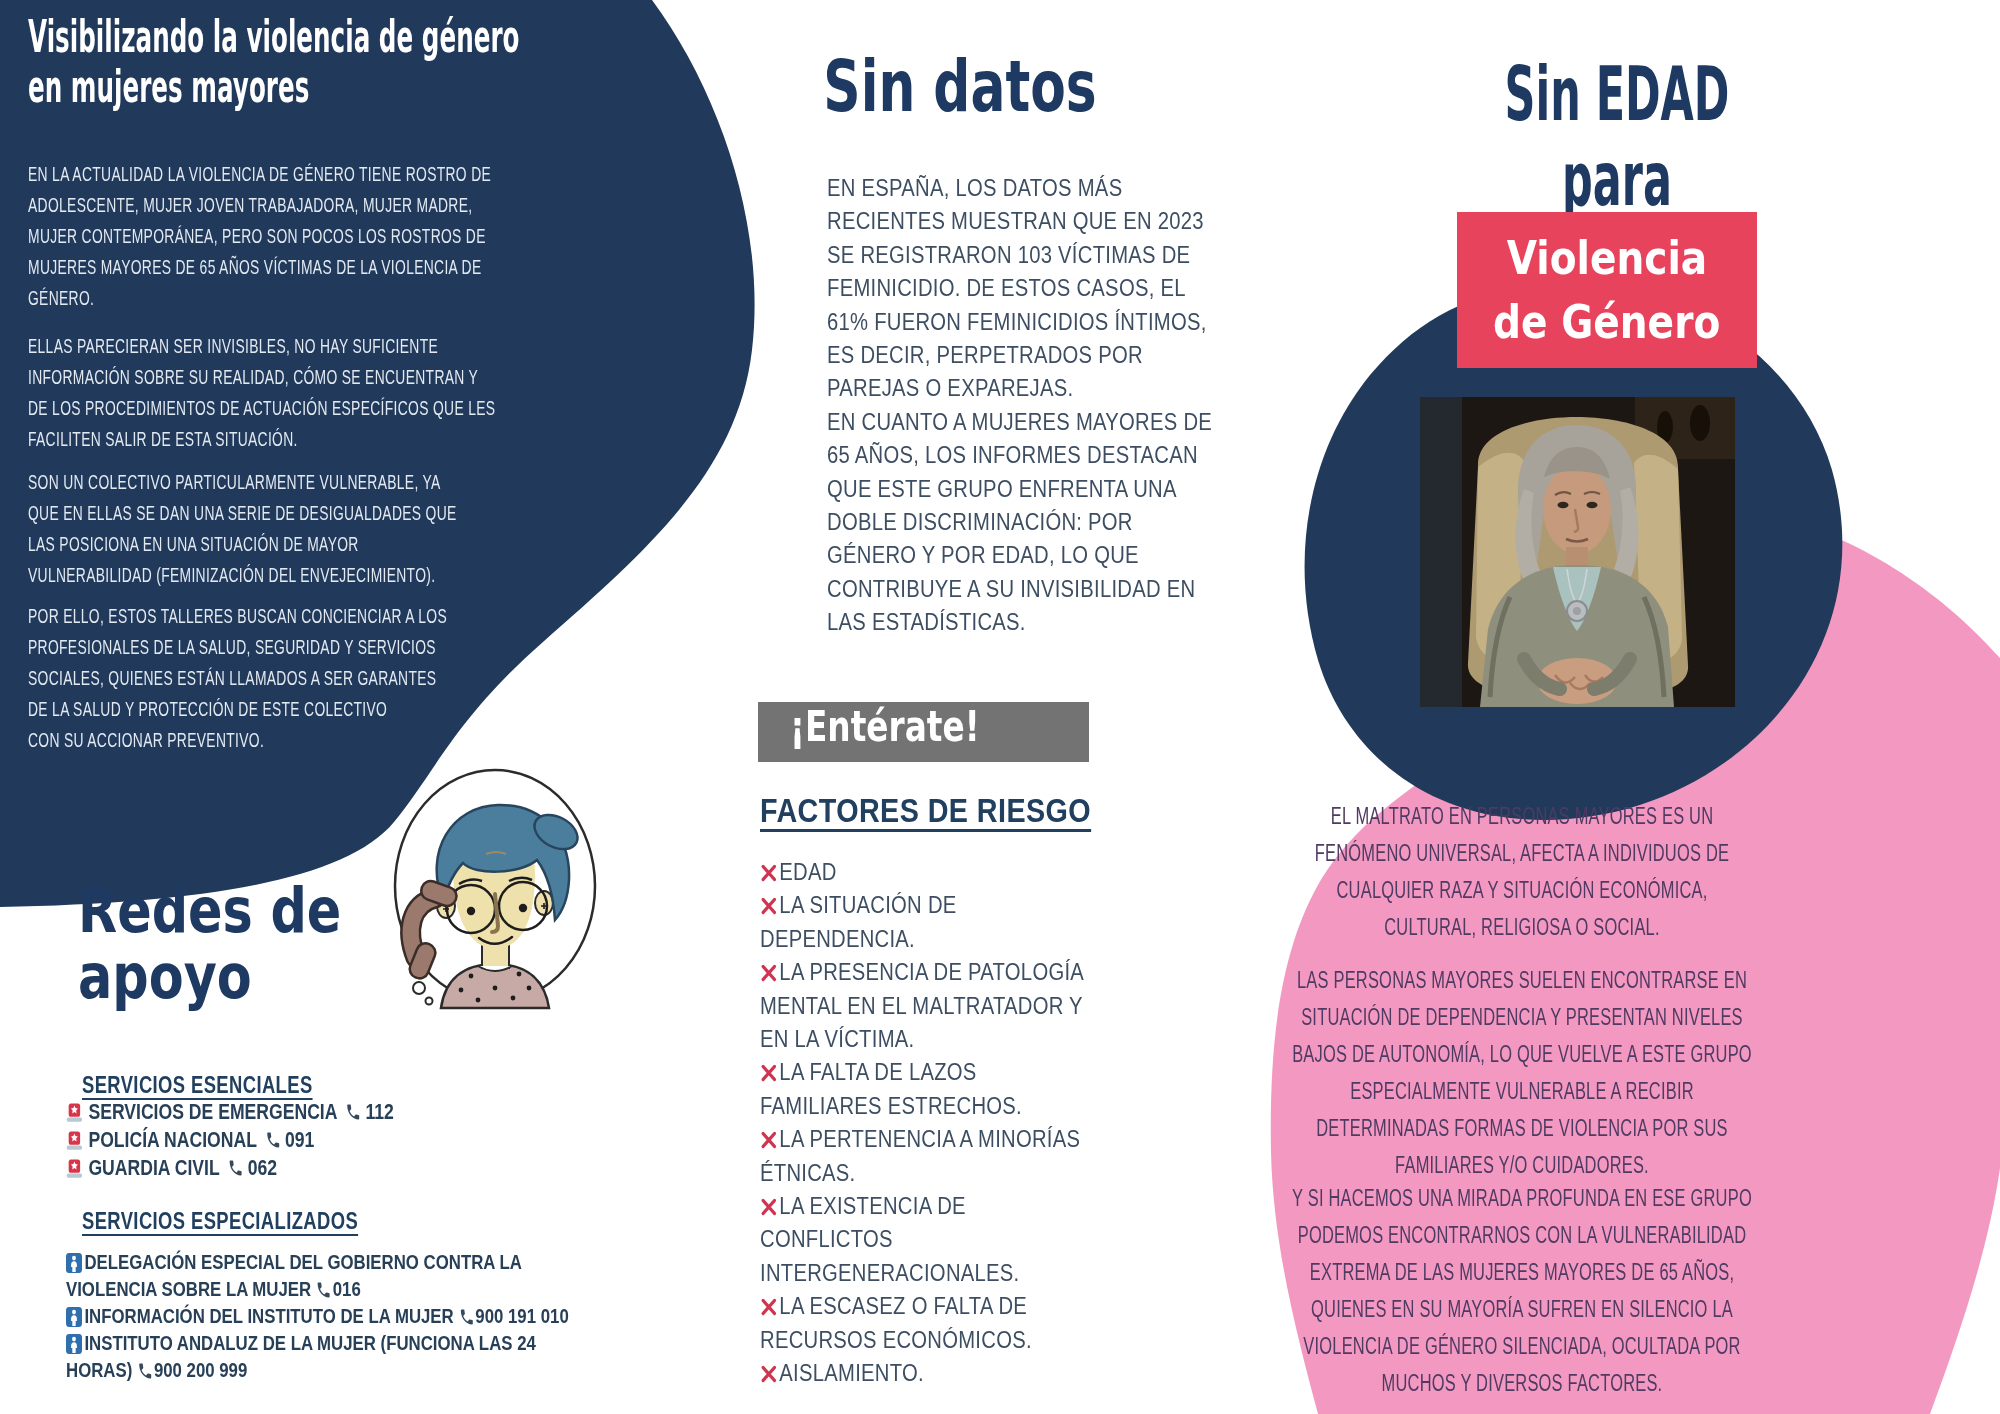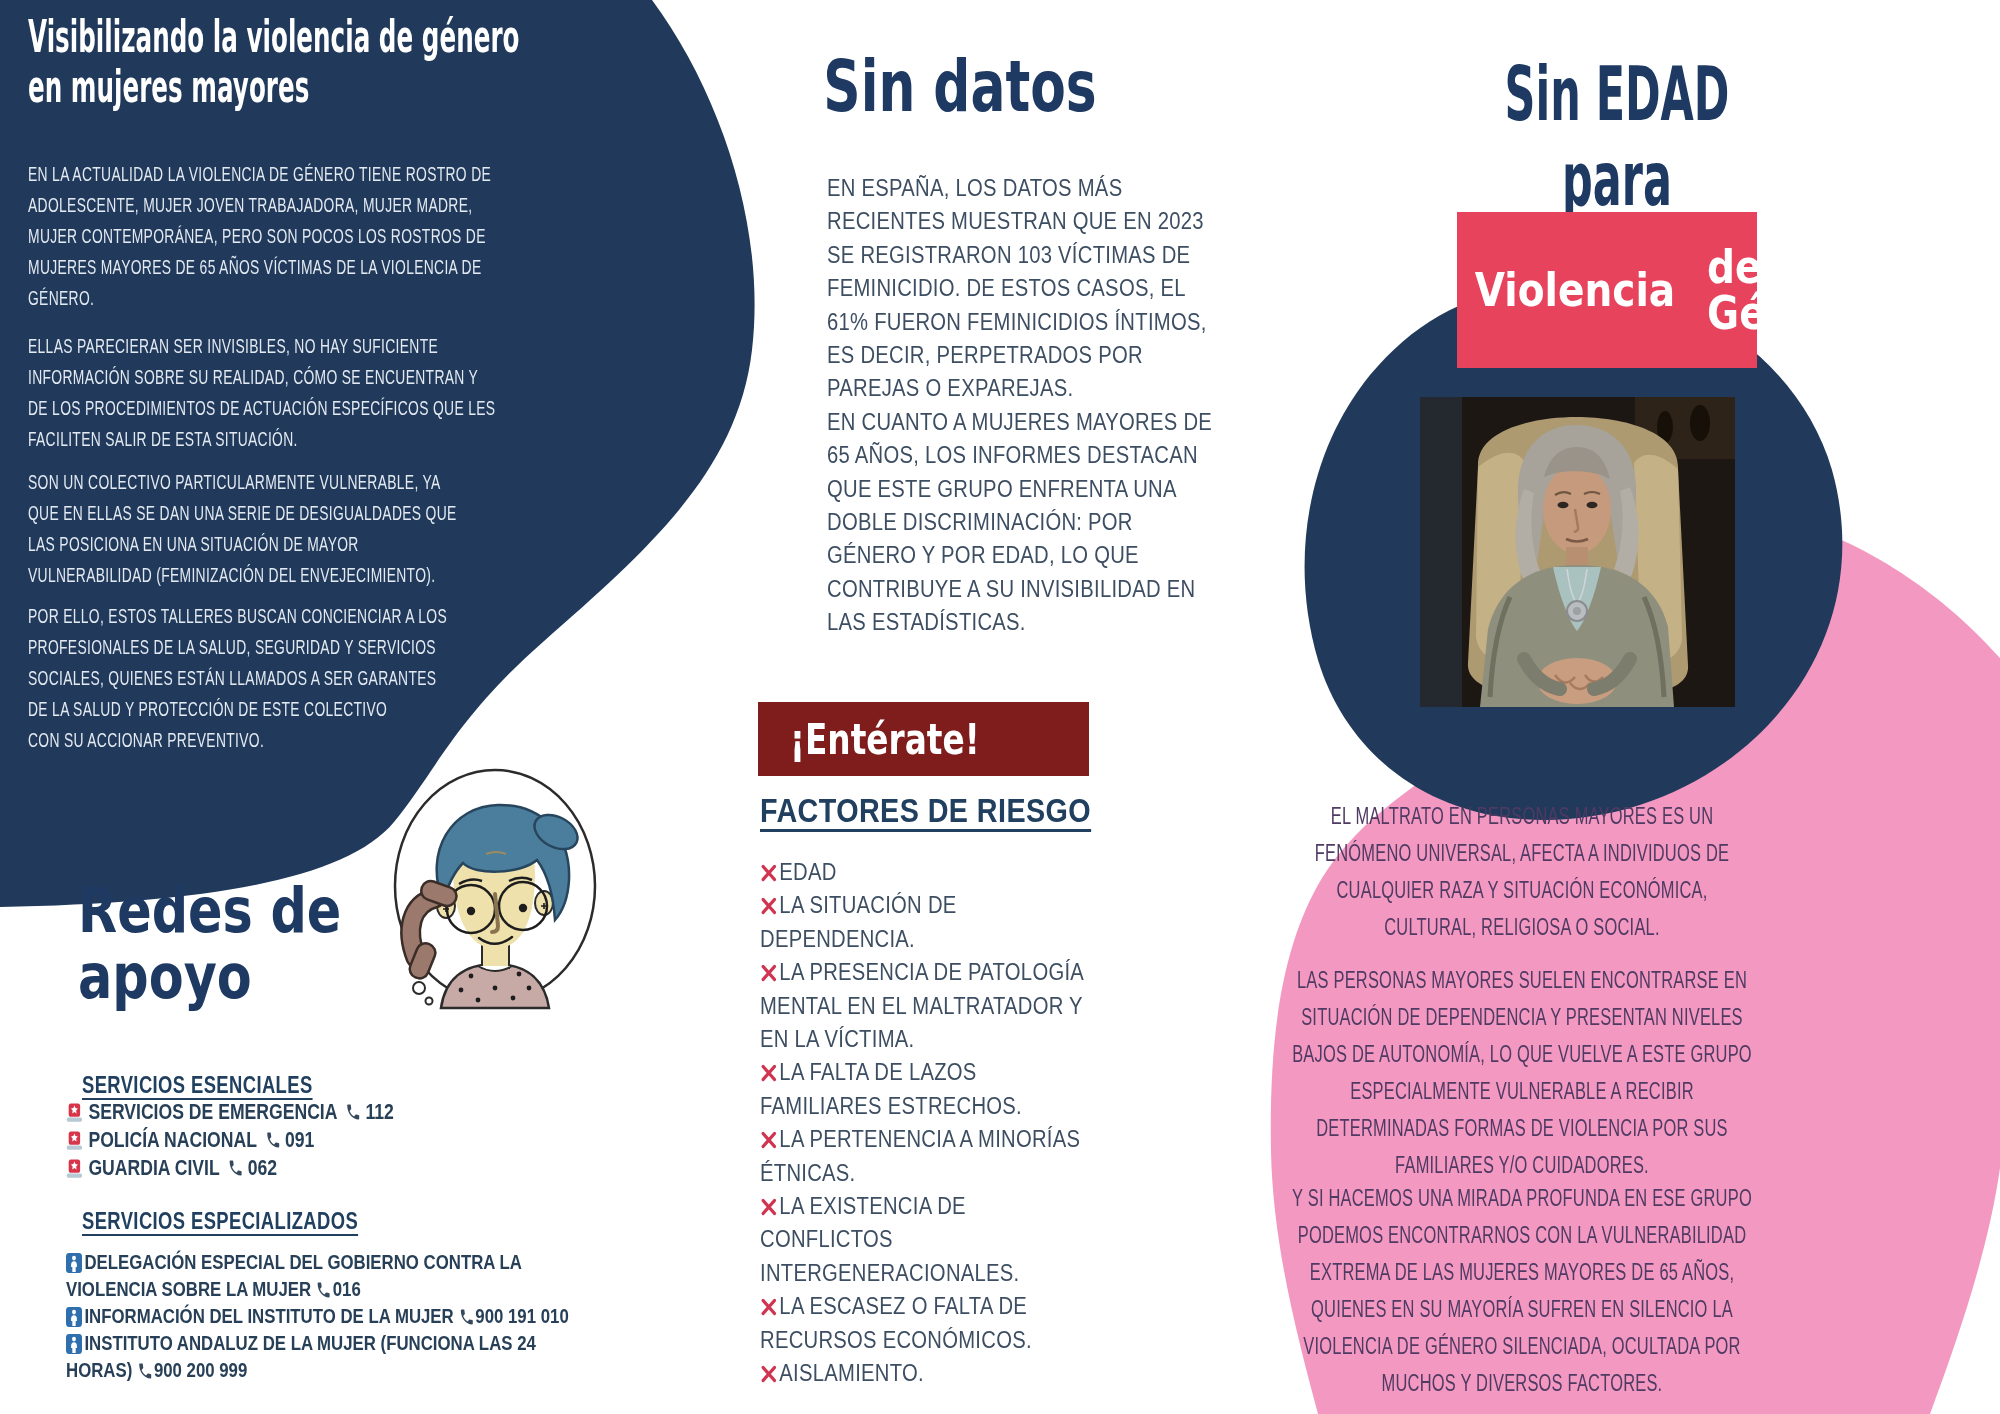--- a/index.html
+++ b/index.html
@@ -30,34 +30,34 @@
   .svc-icon{display:inline-block;vertical-align:-4px;margin-right:3px;}
   .ph-icon{display:inline-block;vertical-align:-4px;margin:0 1px 0 6px;}
   .svc-label{white-space:pre-line;}
   .svc-num{font-weight:bold;}
 
   
   .mid-title{left:760px;top:44px;width:400px;text-align:center;font-size:72px;color:#1e3a63;
              transform:scaleX(.72);transform-origin:center top;}
   .mid-body{left:827px;top:172px;width:560px;font-size:23px;line-height:33.4px;color:#3d4e62;
             transform:scaleX(.88);transform-origin:left top;letter-spacing:.3px;}
-  .banner{left:758px;top:702px;width:331px;height:74px;background:#7f1d1d;display:flex;align-items:center;}
+  .banner{left:758px;top:702px;width:331px;height:60px;background:#737373;display:flex;align-items:flex-start;}
   .banner-text{margin-left:32px;font-size:42px;color:#ffffff;transform:scaleX(.78);transform-origin:left center;}
   .risks-h{left:760px;top:792px;width:520px;font-size:33px;font-weight:bold;color:#21405f;
            text-decoration:underline;text-underline-offset:7px;text-decoration-thickness:2.5px;
            transform:scaleX(.87);transform-origin:left top;letter-spacing:.5px;}
   .risk-list{left:760px;top:856px;width:480px;font-size:23px;line-height:33.4px;color:#3d4e62;
              transform:scaleX(.88);transform-origin:left top;letter-spacing:.3px;}
   .risk-item .x{display:inline-block;vertical-align:-3px;margin-right:2px;}
 
   
   .rt-title{left:1367px;top:52px;width:500px;text-align:center;font-size:74px;line-height:85px;
             color:#1e3a63;transform:scaleX(.58);transform-origin:center top;}
   .redbox{left:1457px;top:212px;width:300px;height:156px;background:#e8435c;display:flex;
-          flex-direction:row;justify-content:space-evenly;align-items:center;padding:4px 0;box-sizing:border-box;}
+          flex-direction:column;justify-content:space-evenly;align-items:center;padding:4px 0;box-sizing:border-box;}
   .redbox .hl{font-size:46px;color:#ffffff;transform:scaleX(.85);transform-origin:center center;line-height:1;}
   .pink-block{left:1172px;width:700px;text-align:center;font-size:23.5px;line-height:37px;color:#4f3a63;
               transform:scaleX(.7);transform-origin:center top;letter-spacing:.3px;}
   .pk-a{top:798px}.pk-b{top:962px}.pk-c{top:1180px}
 </style>
 </head>
 <body>
 
 <div id="canvas">
 

